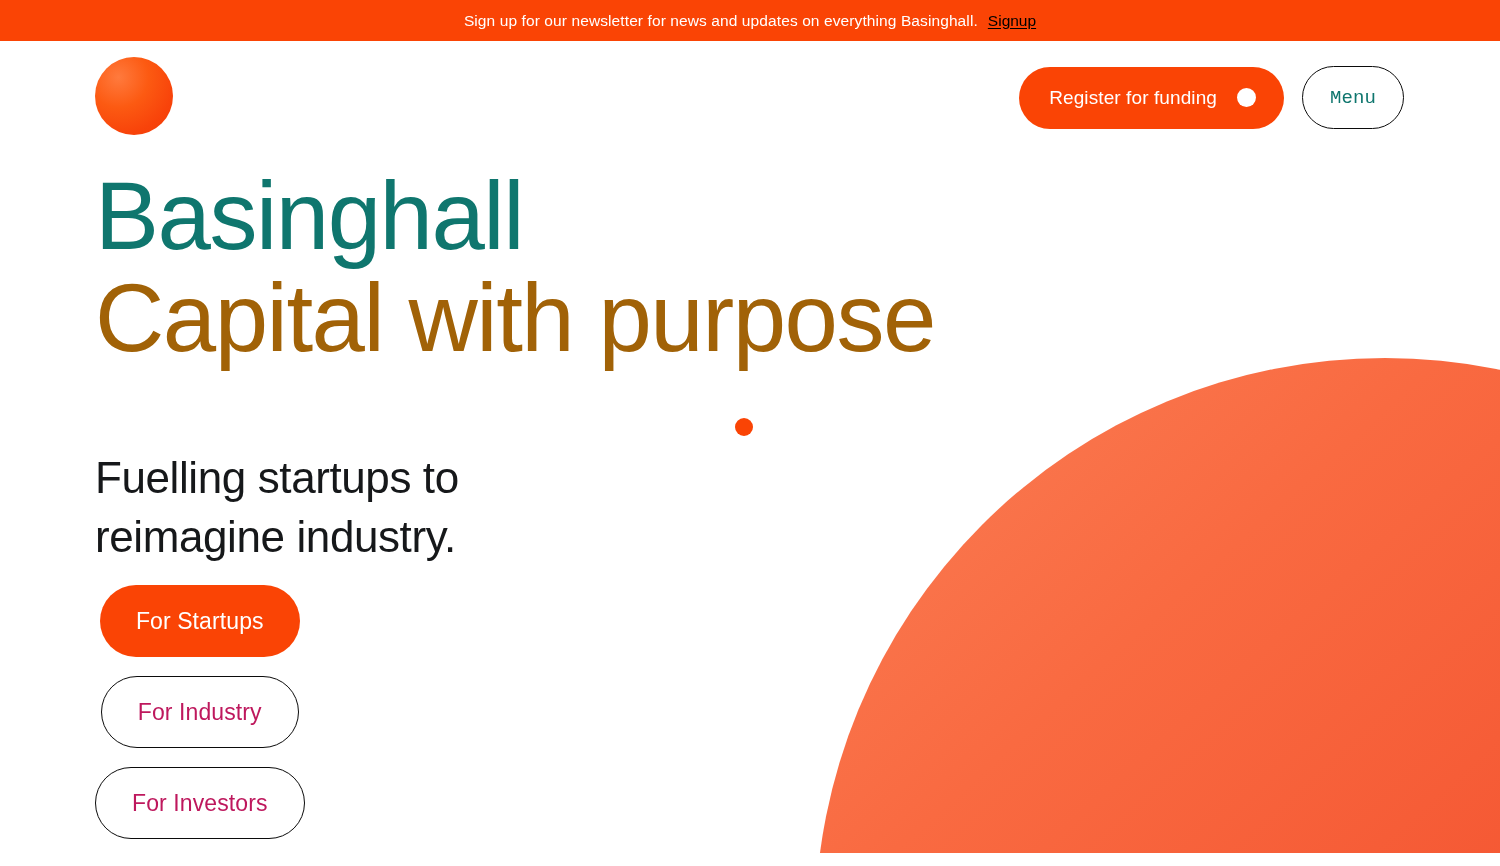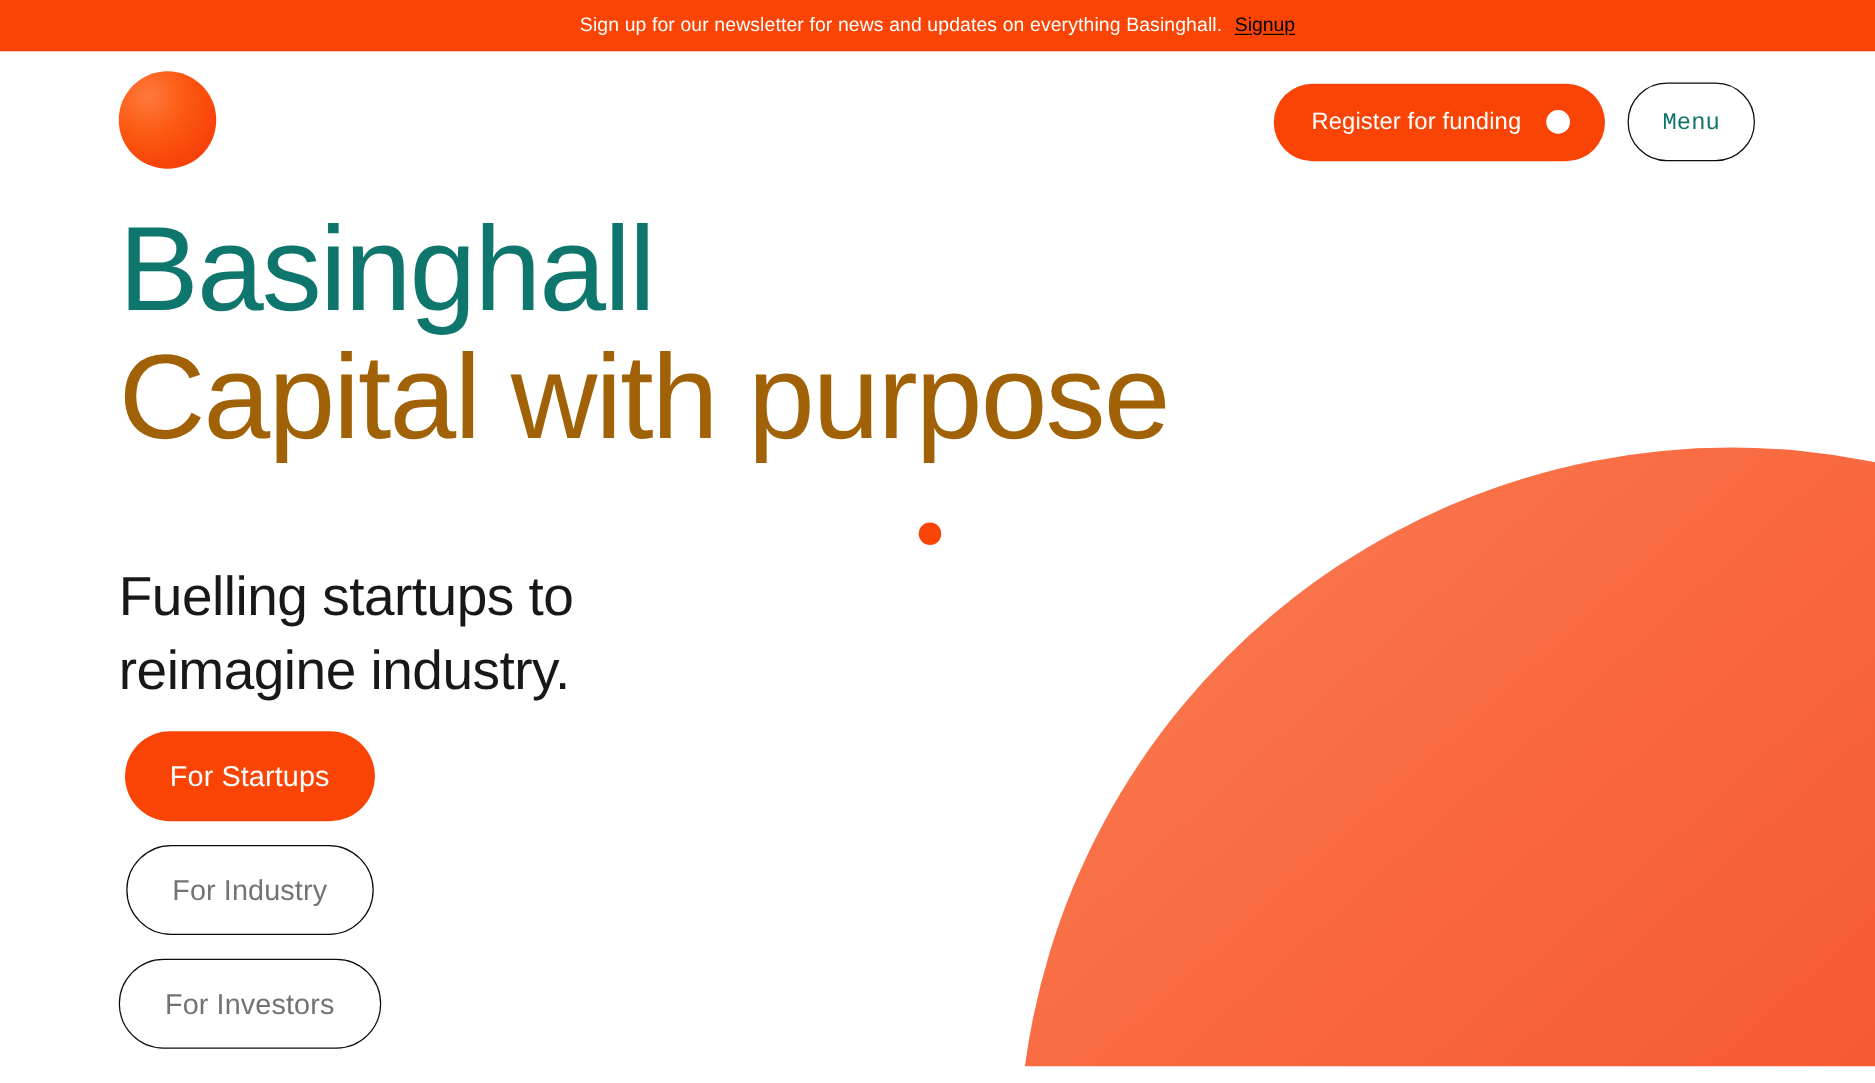--- a/index.html
+++ b/index.html
@@ -117,21 +117,21 @@
   }
   .cta {
     display:flex; align-items:center; justify-content:center;
     height:72px; padding:0 36px;
     border-radius:999px;
     font-family:"Liberation Sans", sans-serif;
     font-size:23px; font-weight:300; letter-spacing:0.1px;
     cursor:pointer; white-space:nowrap;
   }
   .cta.primary { background:#FA4405; color:#ffffff; border:none; }
-  .cta.outline { background:transparent; color:#737373; border:1.8px solid #0b0b0b; }
+  .cta.outline { background:transparent; color:#be185d; border:1.8px solid #0b0b0b; }
 </style>
 </head>
 <body>
 
 <div id="page">
 
   <div id="banner">
     <span id="banner-text">Sign up for our newsletter for news and updates on everything Basinghall.</span>
     <a id="banner-link">Signup</a>
   </div>

